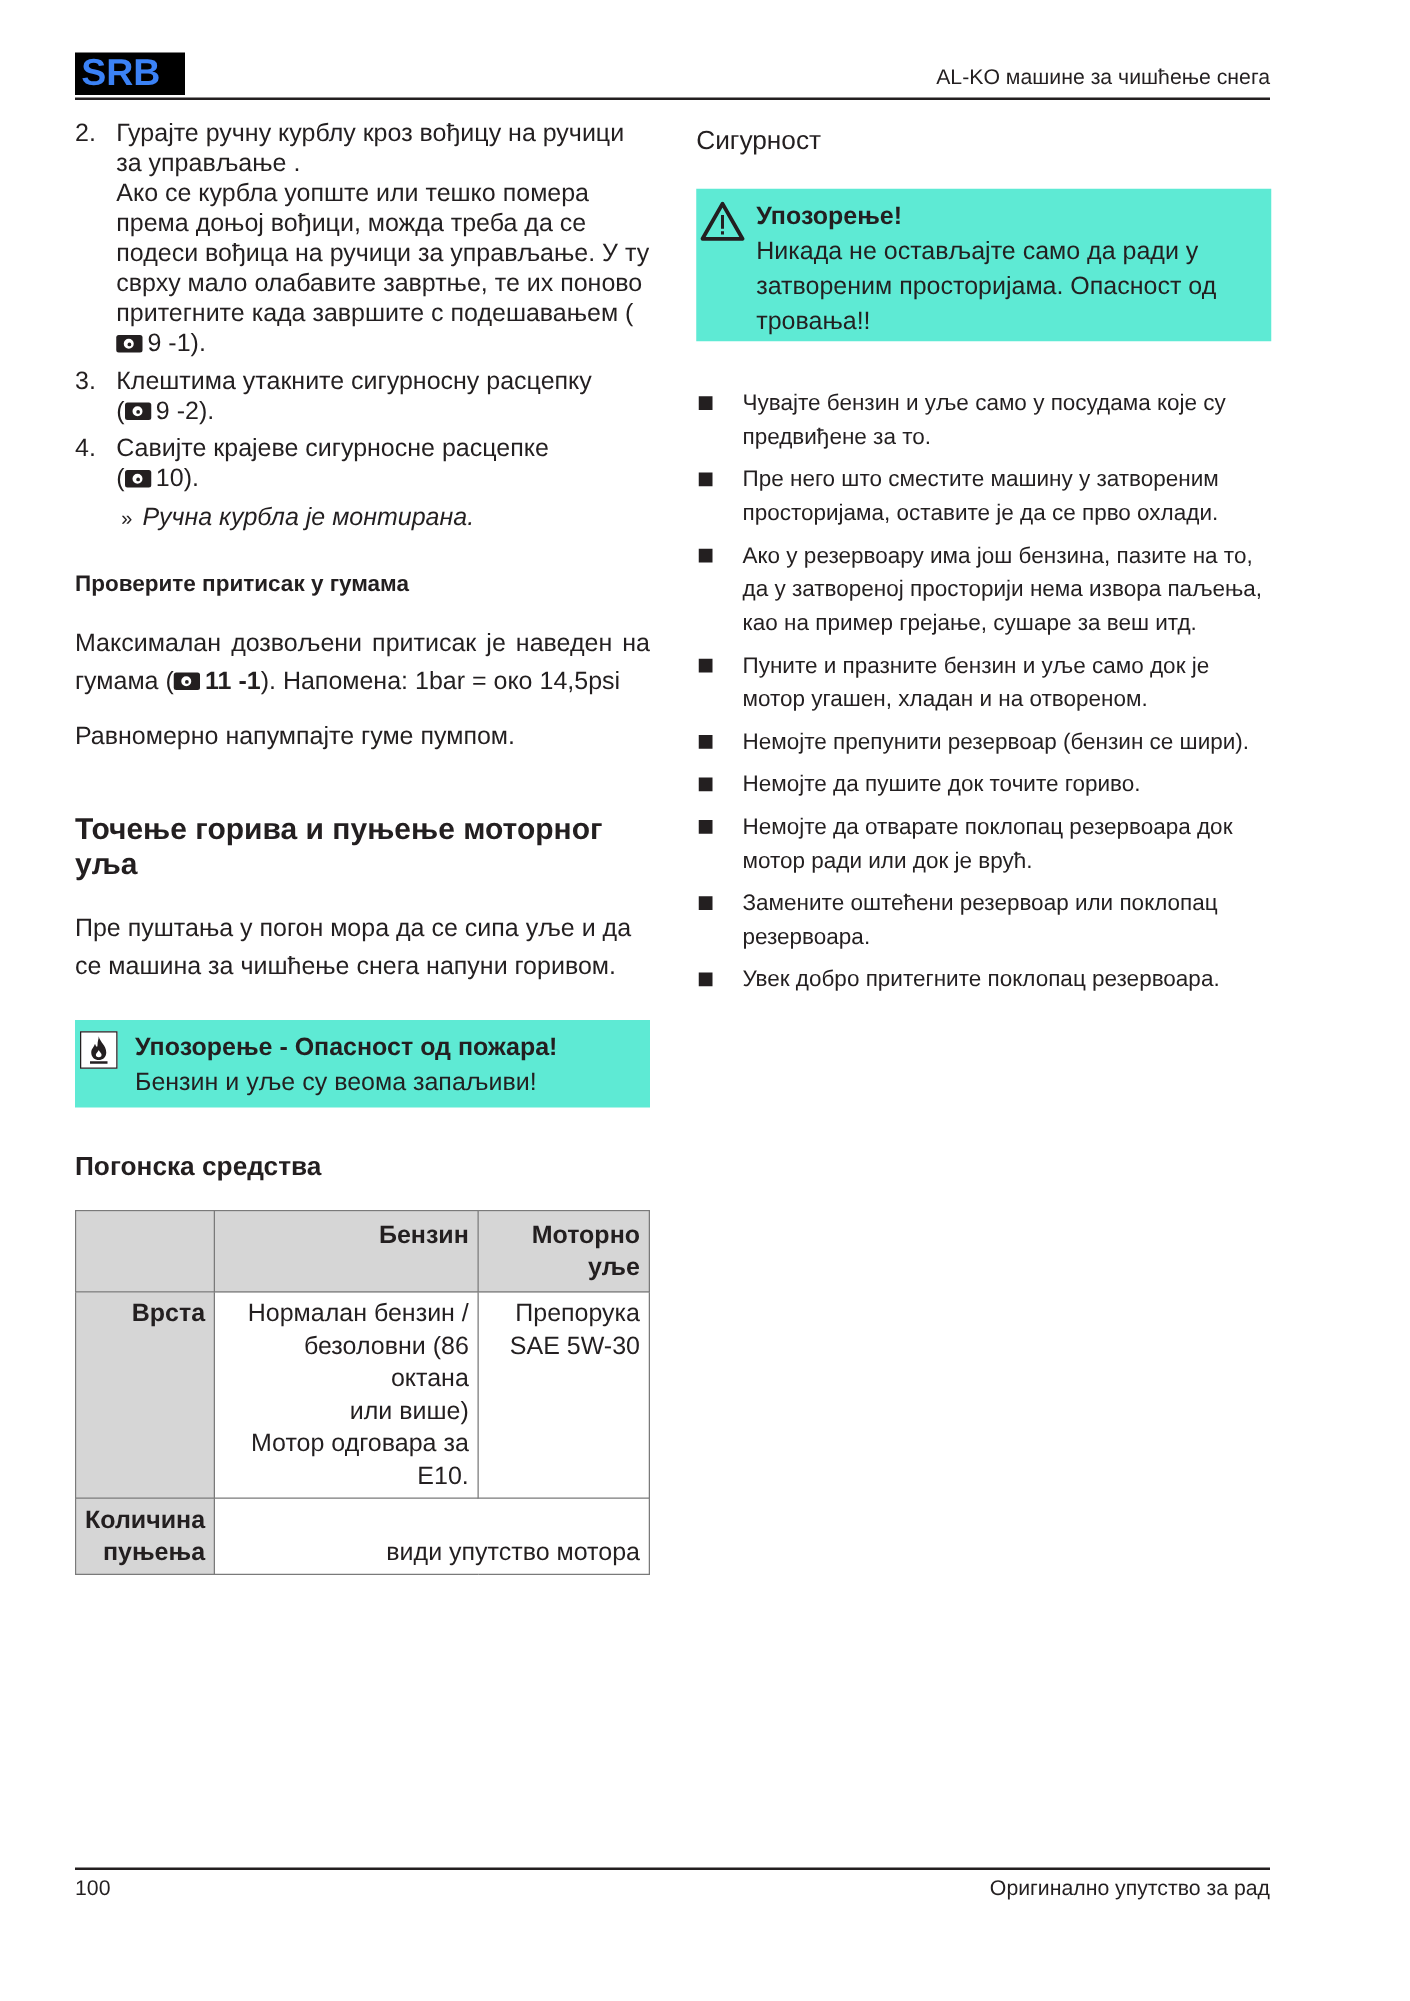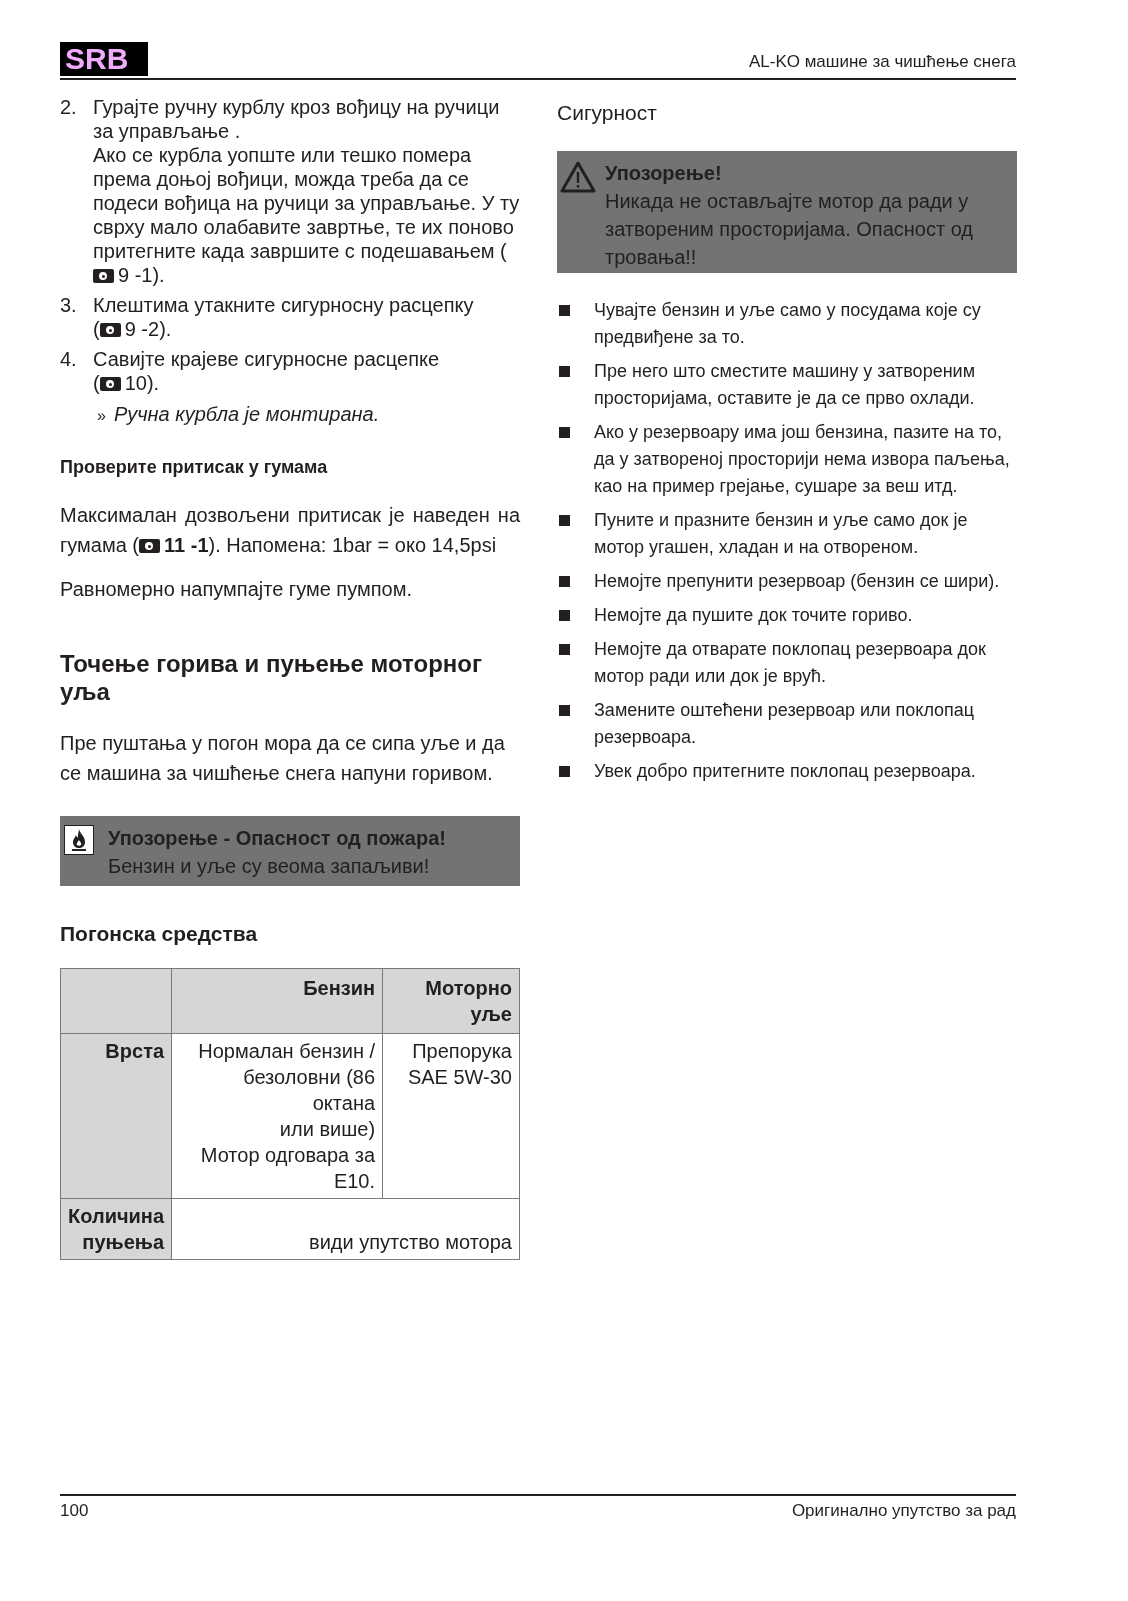--- a/index.html
+++ b/index.html
@@ -3,21 +3,21 @@
 <meta charset="utf-8">
 <style>
   html, body { margin: 0; padding: 0; background: #ffffff; }
   body {
     width: 1128px; height: 1601px; position: relative; overflow: hidden;
     font-family: "Liberation Sans", sans-serif; color: #231f20;
   }
   .header { position: absolute; left: 60px; top: 42px; width: 956px; height: 36px; border-bottom: 2px solid #231f20; }
   .lang-badge {
     position: absolute; left: 0; top: 0; width: 88px; height: 34px; background: #000;
-    color: #f0abfc; font-weight: bold; font-size: 30px; line-height: 34px; padding-left: 5px; box-sizing: border-box;
+    color: #3b82f6; font-weight: bold; font-size: 30px; line-height: 34px; padding-left: 5px; box-sizing: border-box;
   }
   .header-title { position: absolute; right: 0; top: 10px; font-size: 17px; }
 
   .col { position: absolute; top: 95px; width: 460px; }
   .col-left { left: 60px; }
   .col-right { left: 557px; }
 
   .step { position: relative; padding-left: 33px; font-size: 20px; line-height: 24px; margin-bottom: 6px; }
   .step .num { position: absolute; left: 0; top: 0; }
   .cam {
@@ -38,35 +38,35 @@
   .h2 { font-weight: bold; font-size: 24px; margin-top: 46px; }
 
   .info-box { background: #e8eaec; margin-top: 14px; padding: 7px 10px 7px 48px; position: relative; font-size: 20px; line-height: 28px; }
   .info-icon {
     position: absolute; left: 5px; top: 9px; width: 24px; height: 31px; background: #2d3a42; border-radius: 2px;
   }
   .info-icon .dot { position: absolute; left: 8px; top: 4px; width: 8px; height: 8px; border-radius: 50%; background: #fff; }
   .info-icon .stem { position: absolute; left: 9px; top: 14px; width: 6px; height: 12px; background: #fff; }
   .info-icon .foot { position: absolute; left: 5px; top: 23px; width: 14px; height: 4px; background: #fff; }
 
-  .warn-box { background: #737373; padding: 8px 10px 6px 48px; position: relative; font-size: 20px; line-height: 28px; }
+  .warn-box { background: #5eead4; padding: 8px 10px 6px 48px; position: relative; font-size: 20px; line-height: 28px; }
   .warn-box .title { font-weight: bold; }
   .fire-icon {
     position: absolute; left: 4px; top: 9px; width: 30px; height: 30px; border: 1px solid #231f20; background: #fff; box-sizing: border-box;
   }
   .tri-icon { position: absolute; left: 3px; top: 10px; width: 36px; height: 32px; }
 
   .fuel-table { border-collapse: collapse; width: 460px; margin-top: 22px; font-size: 20px; line-height: 26px; }
   .fuel-table td, .fuel-table th { border: 1px solid #7a7a7a; vertical-align: top; padding: 4px 7px; text-align: right; }
   .fuel-table th { background: #d6d6d6; font-weight: bold; padding: 6px 7px; }
   .fuel-table td.rowhead { background: #d6d6d6; font-weight: bold; width: 90px; }
   .fuel-table td.bottomcell { vertical-align: bottom; padding-bottom: 4px; }
 
   .section-h { font-weight: normal; font-size: 21px; margin-top: 6px; }
-  .bullets { margin-top: 24px; }
+  .bullets { margin-top: 36px; }
   .bullet { position: relative; padding-left: 37px; font-size: 18px; line-height: 27px; margin-bottom: 7px; }
   .bullet .sq { position: absolute; left: 2px; top: 8px; width: 11px; height: 11px; background: #231f20; }
 
   .footer { position: absolute; left: 60px; top: 1494px; width: 956px; border-top: 2px solid #231f20; font-size: 17px; text-align: center; }
   .footer .page { position: absolute; left: 0; top: 5px; }
   .footer .doc { position: absolute; right: 0; top: 5px; }
 </style>
 </head>
 <body>
 
@@ -153,21 +153,21 @@
 
 <div class="col col-right">
   <div class="section-h">Сигурност</div>
   <div class="warn-box" style="margin-top:26px;padding-top:8px;padding-bottom:2px">
     <svg class="tri-icon" viewBox="0 0 36 32">
       <path d="M18 2 L34 30 L2 30 Z" fill="none" stroke="#231f20" stroke-width="3" stroke-linejoin="round"></path>
       <rect x="16.8" y="11" width="2.4" height="11" fill="#231f20"></rect>
       <rect x="16.8" y="24" width="2.4" height="2.6" fill="#231f20"></rect>
     </svg>
     <div class="title">Упозорење!</div>
-    <div>Никада не остављајте мотор да ради у затвореним просторијама. Опасност од тровања!!</div>
+    <div>Никада не остављајте само да ради у затвореним просторијама. Опасност од тровања!!</div>
   </div>
 
   <div class="bullets">
     <div class="bullet"><span class="sq"></span><span>Чувајте бензин и уље само у посудама које су предвиђене за то.</span></div>
     <div class="bullet"><span class="sq"></span><span>Пре него што сместите машину у затвореним просторијама, оставите је да се прво охлади.</span></div>
     <div class="bullet"><span class="sq"></span><span>Ако у резервоару има још бензина, пазите на то, да у затвореној просторији нема извора паљења, као на пример грејање, сушаре за веш итд.</span></div>
     <div class="bullet"><span class="sq"></span><span>Пуните и празните бензин и уље само док је мотор угашен, хладан и на отвореном.</span></div>
     <div class="bullet"><span class="sq"></span><span>Немојте препунити резервоар (бензин се шири).</span></div>
     <div class="bullet"><span class="sq"></span><span>Немојте да пушите док точите гориво.</span></div>
     <div class="bullet"><span class="sq"></span><span>Немојте да отварате поклопац резервоара док мотор ради или док је врућ.</span></div>

